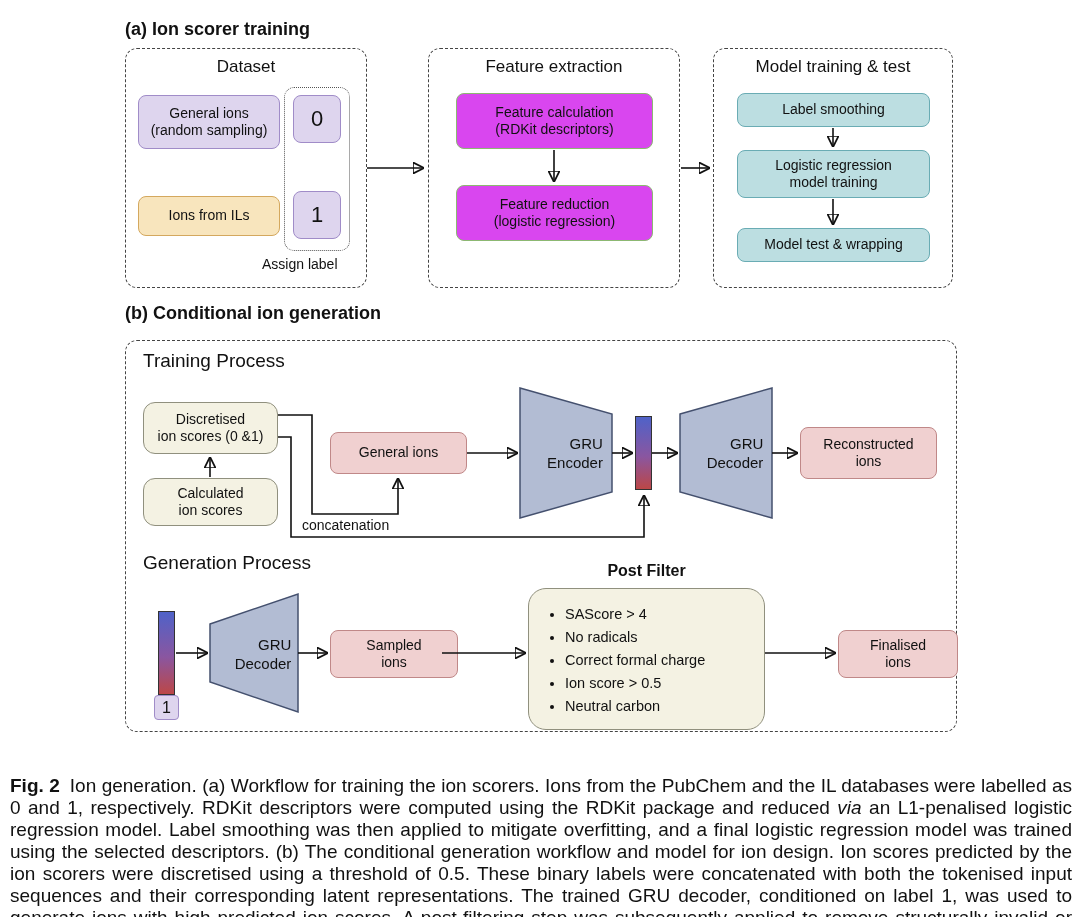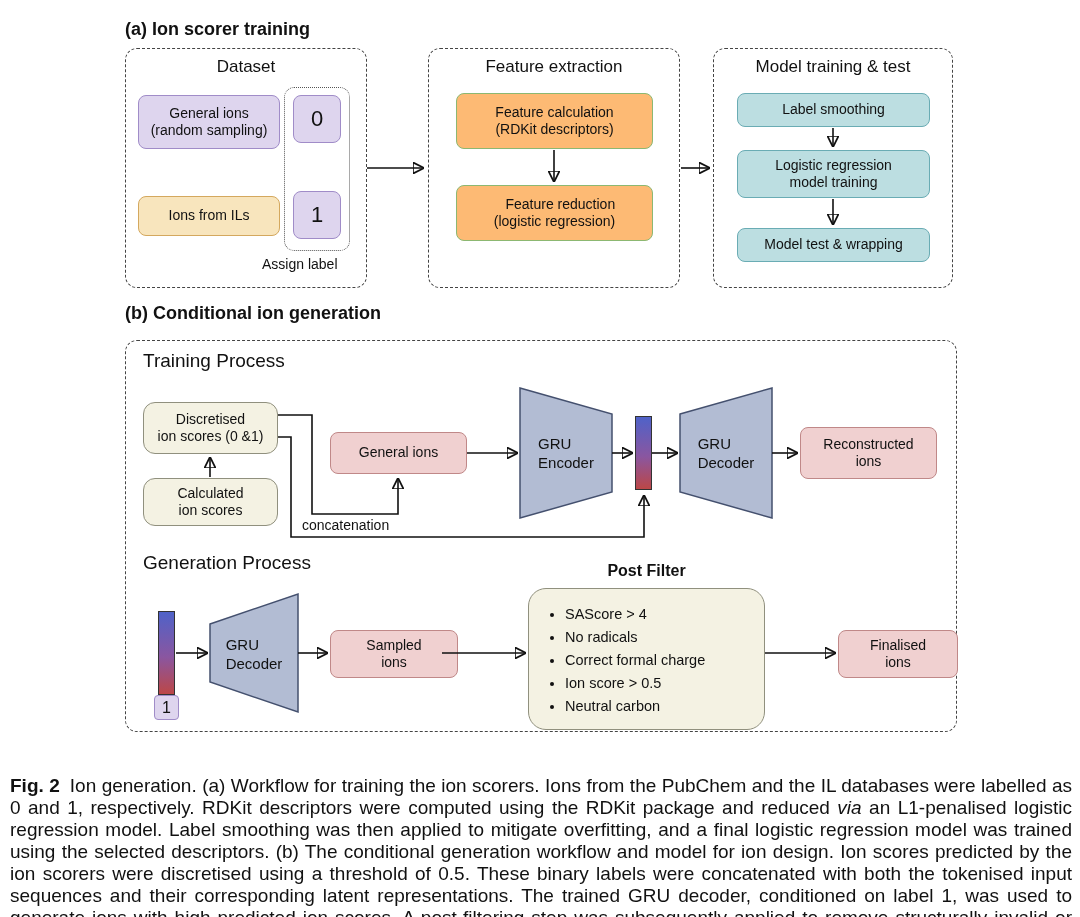--- a/index.html
+++ b/index.html
@@ -8,28 +8,28 @@
   .abs{position:absolute;box-sizing:border-box;}
   .sec-title{font-size:18px;font-weight:bold;}
   .dashed{border:1.6px dashed #444;border-radius:12px;z-index:1;}
   .dotted{border:1.6px dotted #555;border-radius:10px;z-index:1;}
   .group-title{font-size:17px;text-align:center;z-index:2;}
   .proc-title{font-size:19px;z-index:2;}
   .node{display:flex;align-items:center;justify-content:center;text-align:center;
         border-radius:8px;font-size:14px;line-height:1.25;white-space:pre-line;z-index:2;}
   .purple{background:#ded5ee;border:1.5px solid #a08cc8;}
   .yellow{background:#f8e5bd;border:1.5px solid #d4a85e;}
-  .green{background:#fdba74;border:1.5px solid #8cb872;text-align:right;}
+  .green{background:#d946ef;border:1.5px solid #8cb872;}
   .teal{background:#bcdee1;border:1.5px solid #6aacb4;}
   .cream{background:#f4f2e3;border:1.5px solid #90907e;border-radius:12px;}
   .pink{background:#f0d0d0;border:1.5px solid #c08888;}
   .biglabel{font-size:22px;}
   .small-note{font-size:14px;z-index:2;}
-  .trap-label{display:flex;align-items:center;justify-content:center;text-align:left;
-              font-size:15px;line-height:1.3;white-space:pre-line;z-index:4;}
+  .trap-label{display:flex;align-items:center;justify-content:center;text-align:right;
+              font-size:15px;line-height:1.3;white-space:pre-line;z-index:4;margin-left:9px;}
   .latent{background:linear-gradient(to bottom,#4f62c8,#8a56a0 55%,#bc4747);
           border:1.2px solid #333;z-index:2;}
   #wires{position:absolute;left:0;top:0;width:1080px;height:760px;z-index:3;pointer-events:none;}
   #wires path,#wires line{stroke:#111;stroke-width:1.6;fill:none;}
   #wires polygon.trap{fill:#b2bcd3;stroke:#44506e;stroke-width:1.5;}
   .pf-title{font-size:16px;font-weight:bold;text-align:center;z-index:2;}
   .pf-box{z-index:2;border-radius:18px;}
   .pf-box ul{margin:14px 0 0 14px;padding-left:22px;text-align:left;}
   .pf-box li{font-size:14.5px;line-height:23px;}
   #caption{position:absolute;left:10px;top:756px;width:1062px;font-size:19px;

